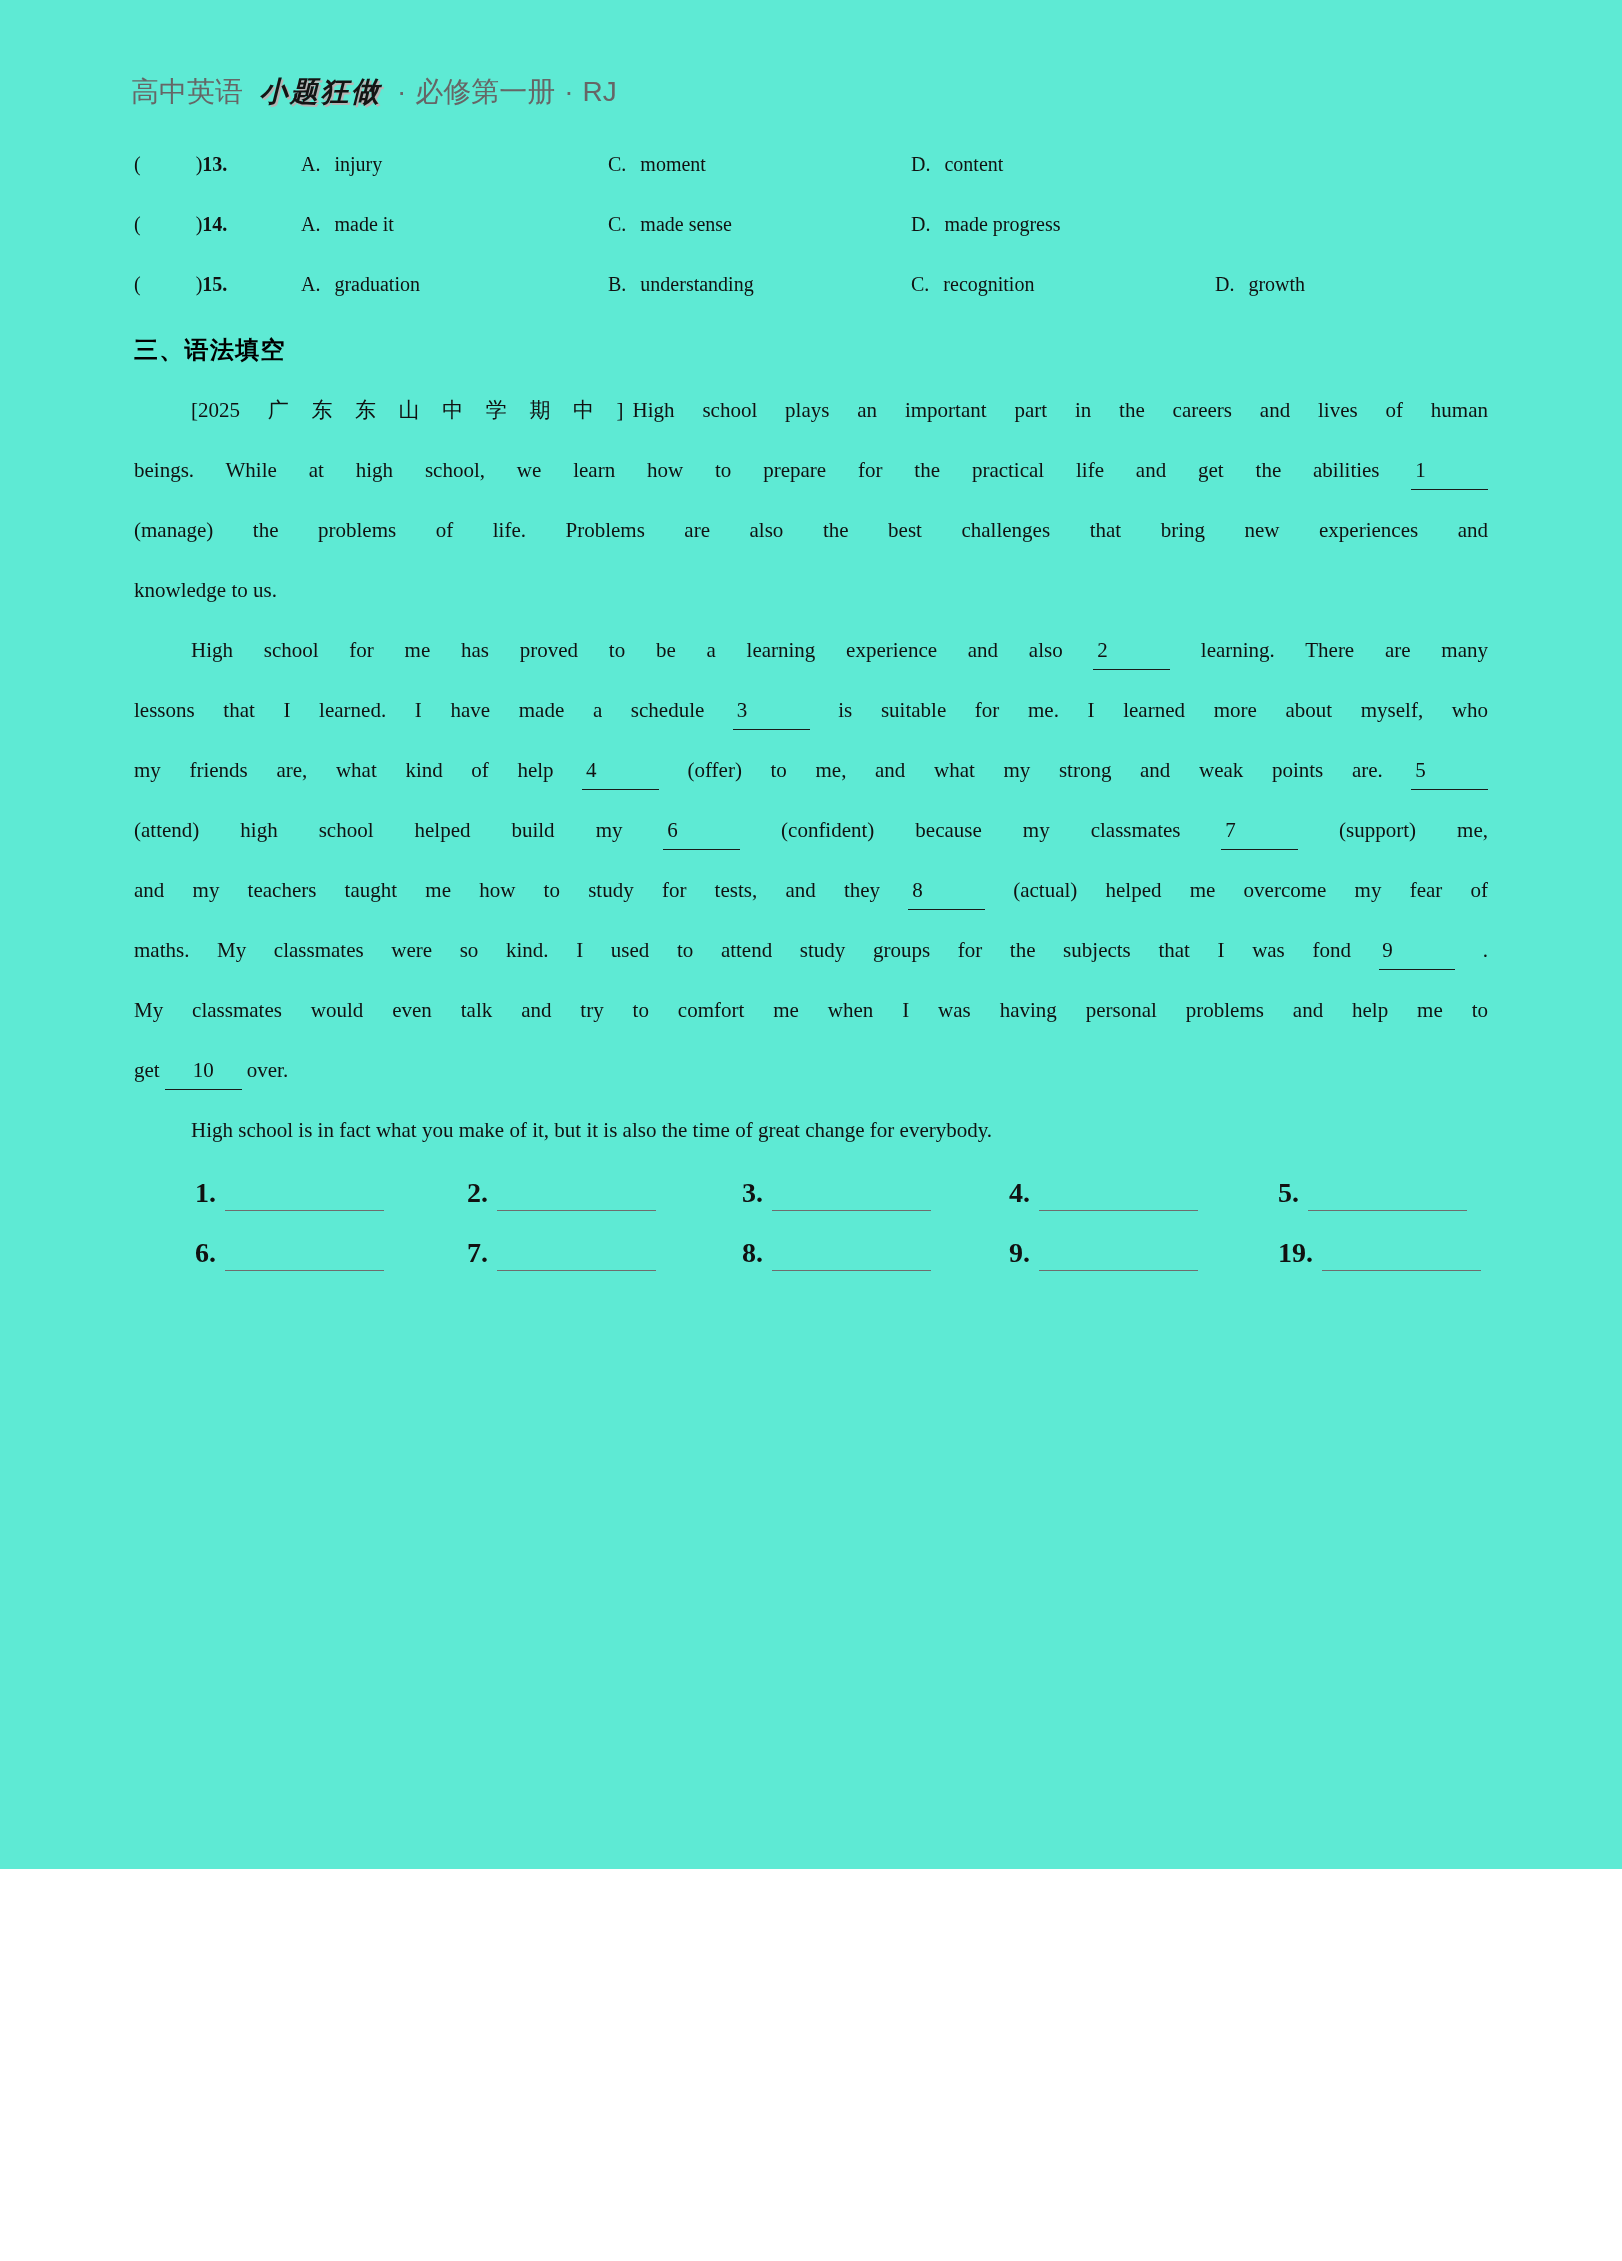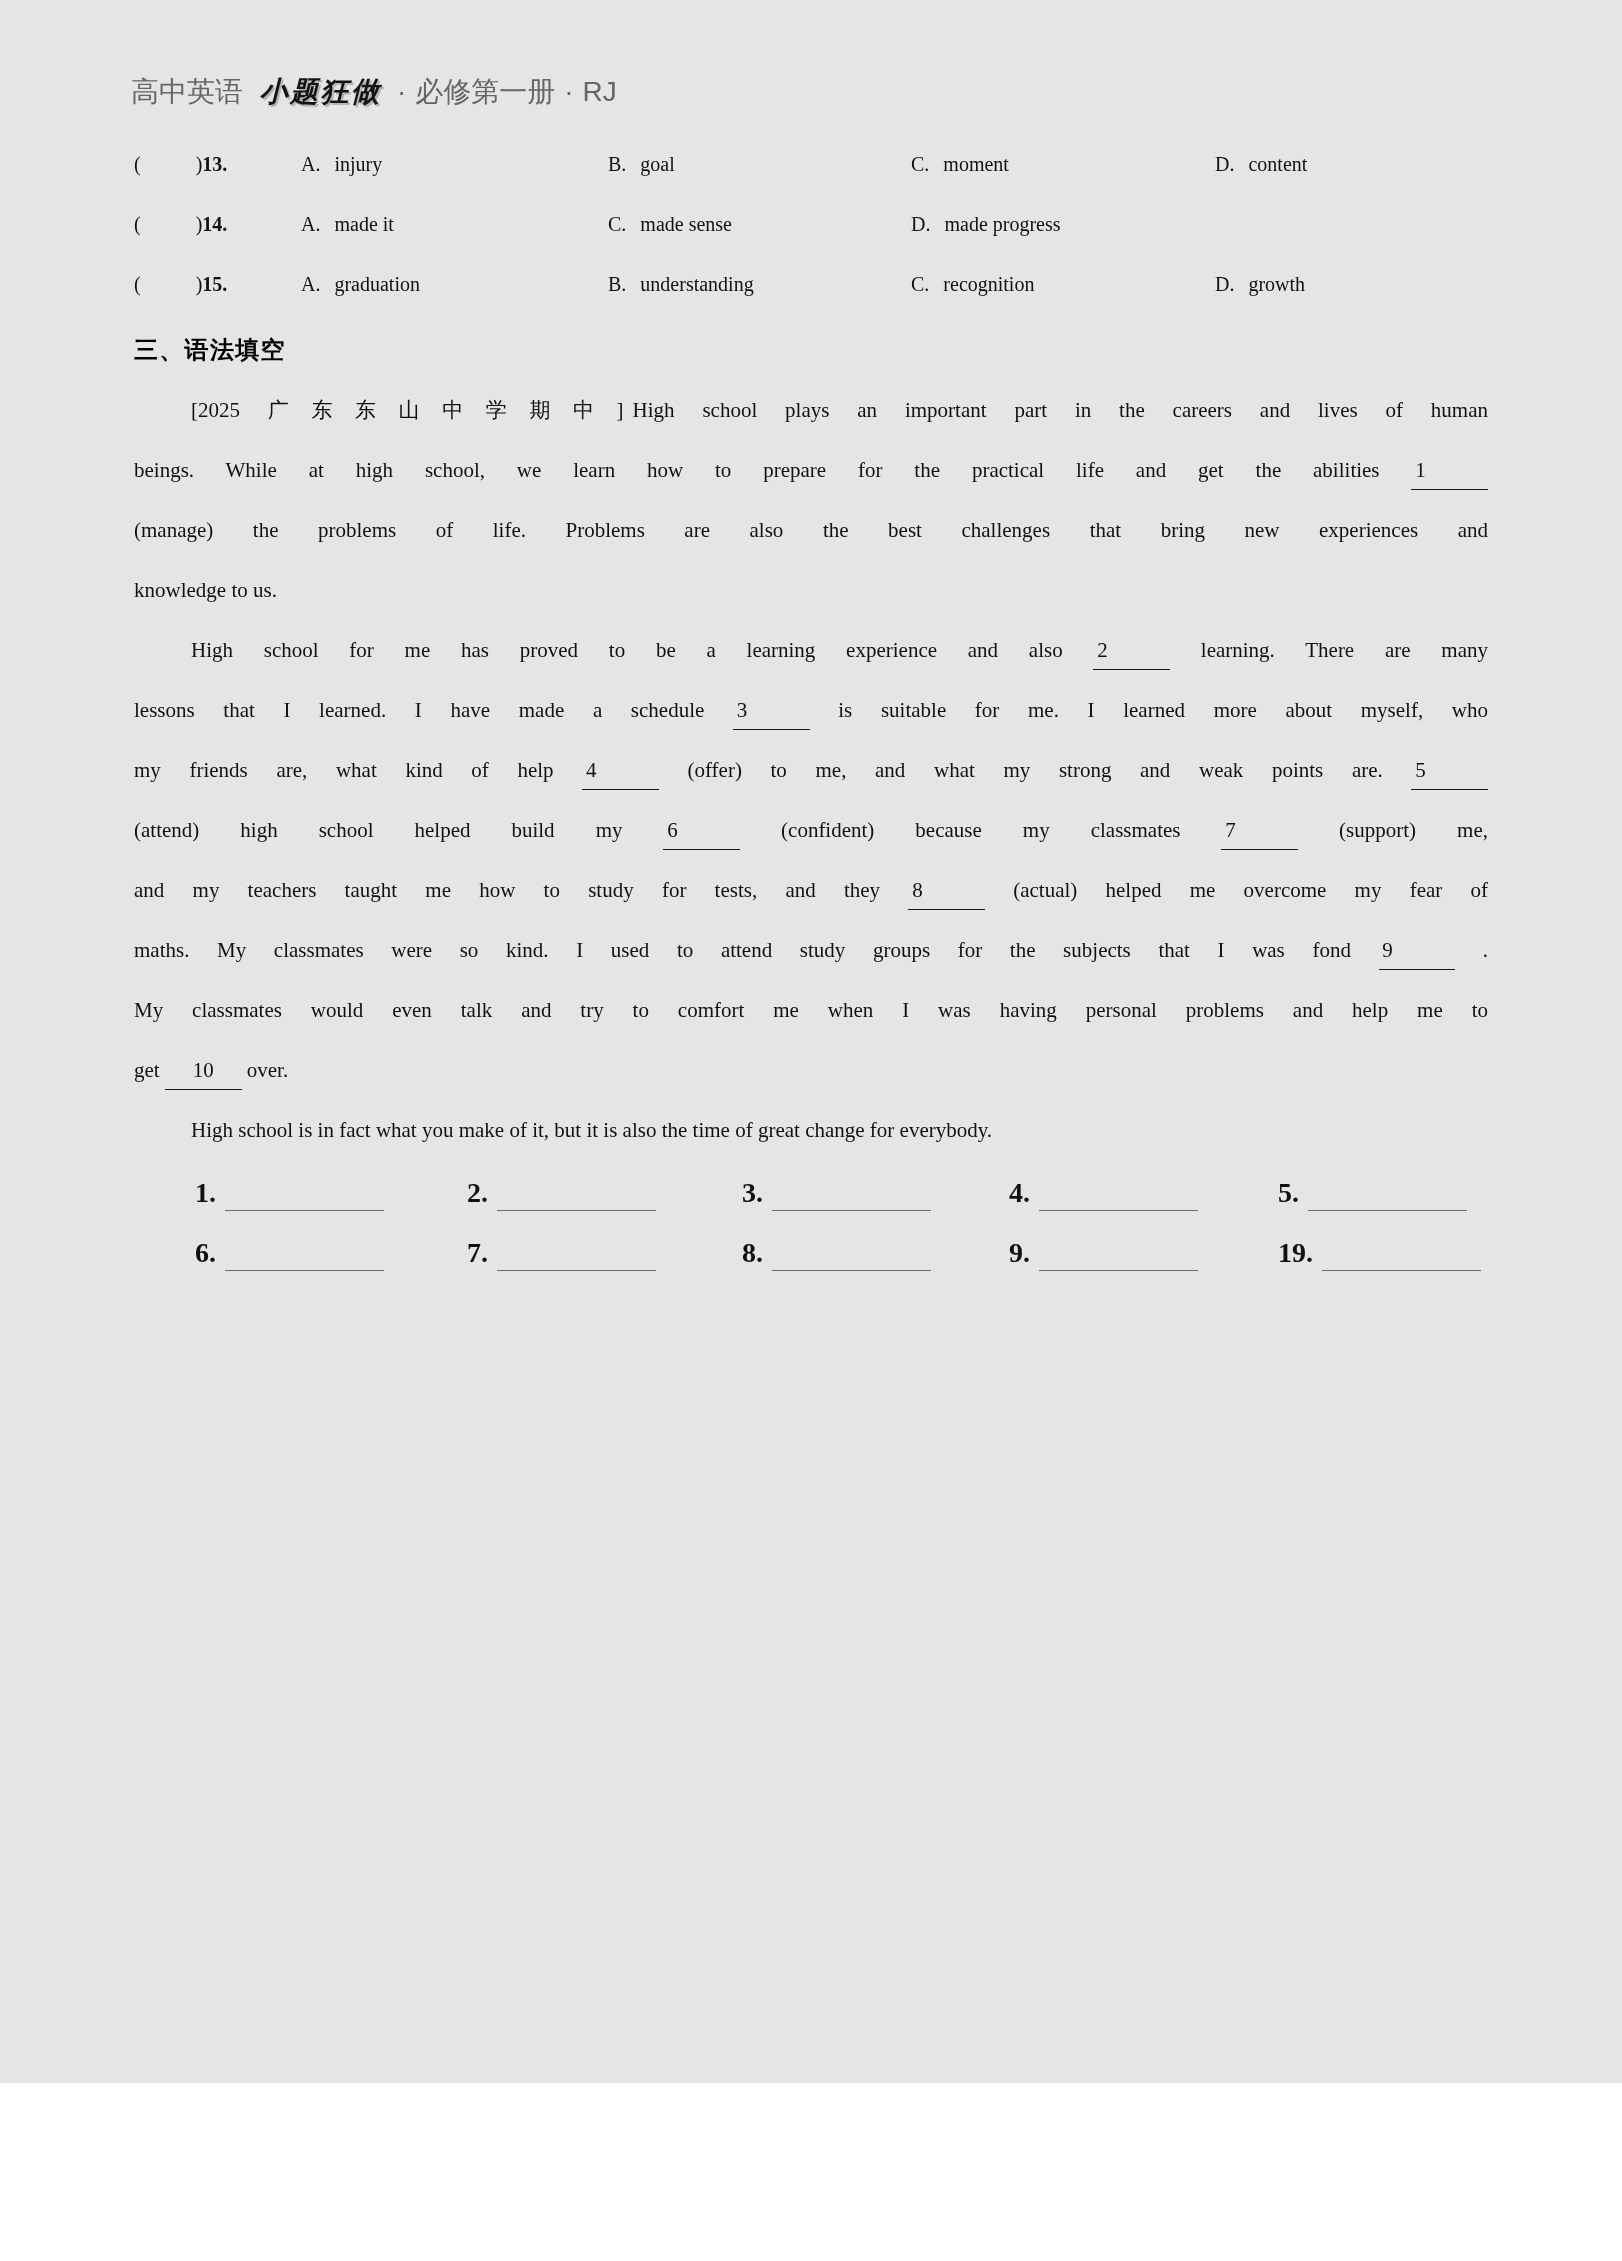--- a/index.html
+++ b/index.html
@@ -1,16 +1,16 @@
 <!DOCTYPE html>
 <html style="font-size:10.2px"><head>
 <meta charset="utf-8">
 <style>
   html,body{margin:0;padding:0;background:#ffffff;}
-  .page{position:relative;width:1622px;height:2083px;background:#e5e5e5;overflow:hidden;
+  .page{position:relative;width:1622px;height:1869px;background:#5eead4;overflow:hidden;
         font-family:"Liberation Serif","DejaVu Serif",serif;color:#111;}
 
   
   .header{position:absolute;left:131px;top:74px;font-family:"Liberation Sans","DejaVu Sans",sans-serif;
           font-size:28px;line-height:36px;color:#666;white-space:nowrap;}
   .brand{color:#141414;font-weight:bold;font-style:italic;letter-spacing:2.5px;
          text-shadow:1.9px 1.9px 0 #b5b5b5;margin:0 6.4px 0 16.5px;}
   .hsep{margin:0 9px;color:#666;}
 
   
@@ -58,21 +58,20 @@
 
   <header class="header">
     <span>高中英语</span><span class="brand">小题狂做</span><span class="hsep">·</span><span>必修第一册</span><span class="hsep">·</span><span>RJ</span>
   </header>
 
   <main class="main">
     <section id="mcq" class="mcq">
         <div class="mcq-row">
           <span class="qhead"><span>(</span><span class="gap"></span><span>)</span><b>13.</b></span>
           <span class="opt"><span class="opt-letter">A.</span><span>injury</span></span>
-          <span class="opt"><span class="opt-letter">B.</span><span>goal</span></span>
           <span class="opt"><span class="opt-letter">C.</span><span>moment</span></span>
           <span class="opt"><span class="opt-letter">D.</span><span>content</span></span>
         </div>
         <div class="mcq-row">
           <span class="qhead"><span>(</span><span class="gap"></span><span>)</span><b>14.</b></span>
           <span class="opt"><span class="opt-letter">A.</span><span>made it</span></span>
           <span class="opt"><span class="opt-letter">C.</span><span>made sense</span></span>
           <span class="opt"><span class="opt-letter">D.</span><span>made progress</span></span>
         </div>
         <div class="mcq-row">

